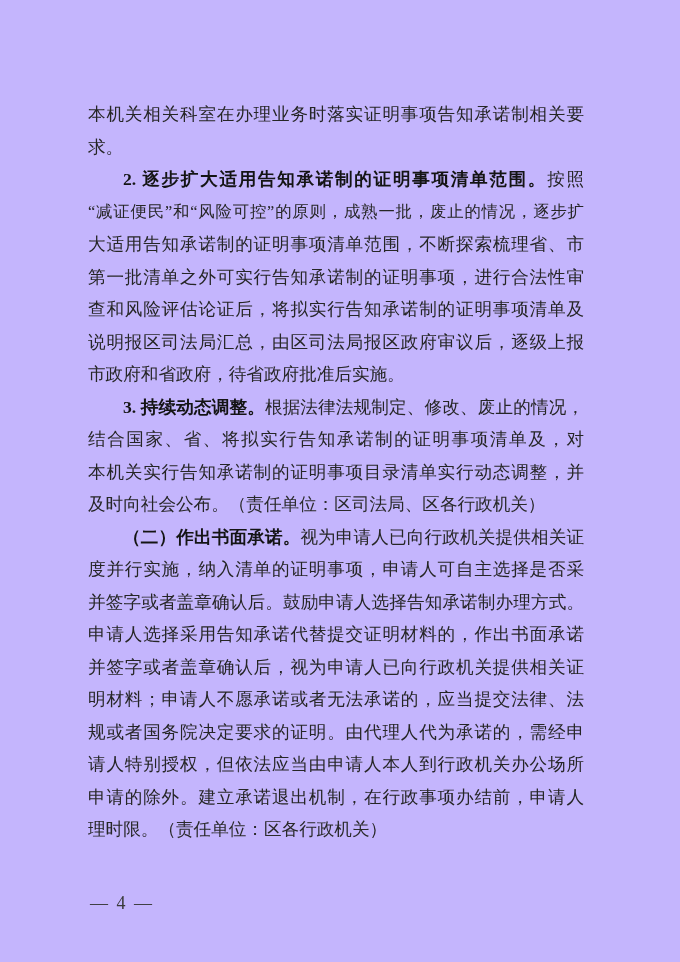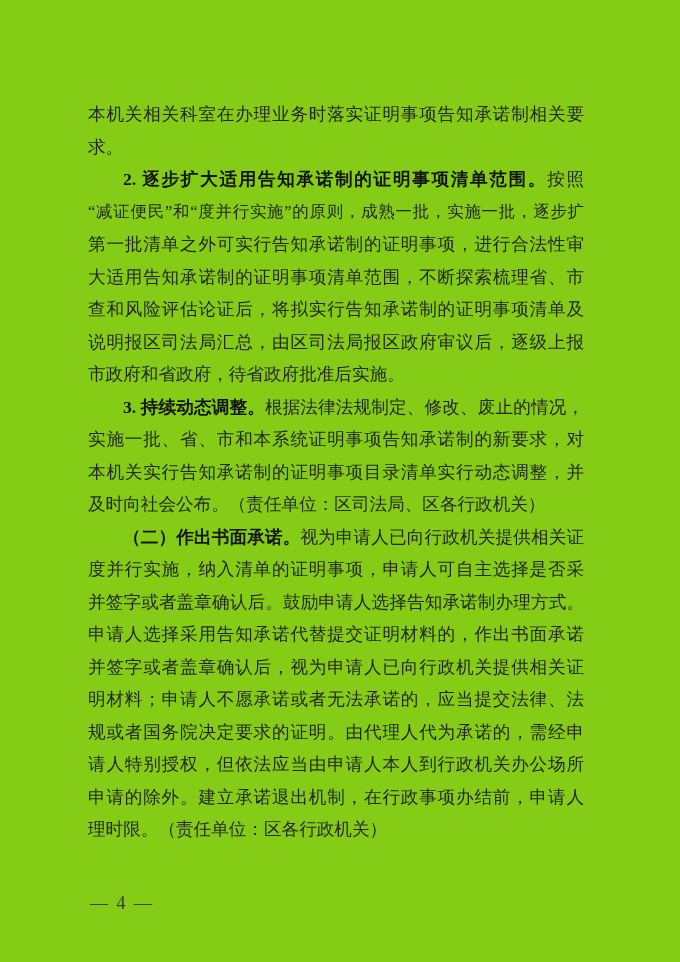--- a/index.html
+++ b/index.html
@@ -4,21 +4,21 @@
 <style>
   html, body {
     margin: 0;
     padding: 0;
     background: #ffffff;
   }
   .page {
     position: relative;
     width: 680px;
     height: 962px;
-    background: #84cc16;
+    background: #c4b5fd;
     overflow: hidden;
     font-family: "Liberation Serif", "DejaVu Serif", serif;
   }
   .text-block {
     position: absolute;
     left: 88px;
     top: 98px;
     width: 496px;
   }
   .line {
@@ -66,32 +66,32 @@
 <div class="page">
   <div class="text-block">
 
     <div class="line justify">本机关相关科室在办理业务时落实证明事项告知承诺制相关要</div>
     <div class="line">求。</div>
 
     <div class="line justify indent">
       <span class="seg-bold">2. 逐步扩大适用告知承诺制的证明事项清单范围。</span><span>按照</span>
     </div>
 
-    <div class="line justify compact">“减证便民”和“度并行实施”的原则，成熟一批，实施一批，逐步扩</div>
+    <div class="line justify compact">“减证便民”和“风险可控”的原则，成熟一批，废止的情况，逐步扩</div>
+    <div class="line justify">大适用告知承诺制的证明事项清单范围，不断探索梳理省、市</div>
     <div class="line justify">第一批清单之外可实行告知承诺制的证明事项，进行合法性审</div>
-    <div class="line justify">大适用告知承诺制的证明事项清单范围，不断探索梳理省、市</div>
     <div class="line justify">查和风险评估论证后，将拟实行告知承诺制的证明事项清单及</div>
     <div class="line justify">说明报区司法局汇总，由区司法局报区政府审议后，逐级上报</div>
     <div class="line">市政府和省政府，待省政府批准后实施。</div>
 
     <div class="line justify indent">
       <span class="seg-bold">3. 持续动态调整。</span><span>根据法律法规制定、修改、废止的情况，</span>
     </div>
 
-    <div class="line justify">实施一批、省、市和本系统证明事项告知承诺制的新要求，对</div>
+    <div class="line justify">结合国家、省、将拟实行告知承诺制的证明事项清单及，对</div>
     <div class="line justify">本机关实行告知承诺制的证明事项目录清单实行动态调整，并</div>
 
     <div class="line">
       <span>及时向社会公布。</span><span class="seg-kai">（责任单位：区司法局、区各行政机关）</span>
     </div>
 
     <div class="line justify indent">
       <span class="seg-kai-bold">（二）作出书面承诺。</span><span>视为申请人已向行政机关提供相关证</span>
     </div>
 

